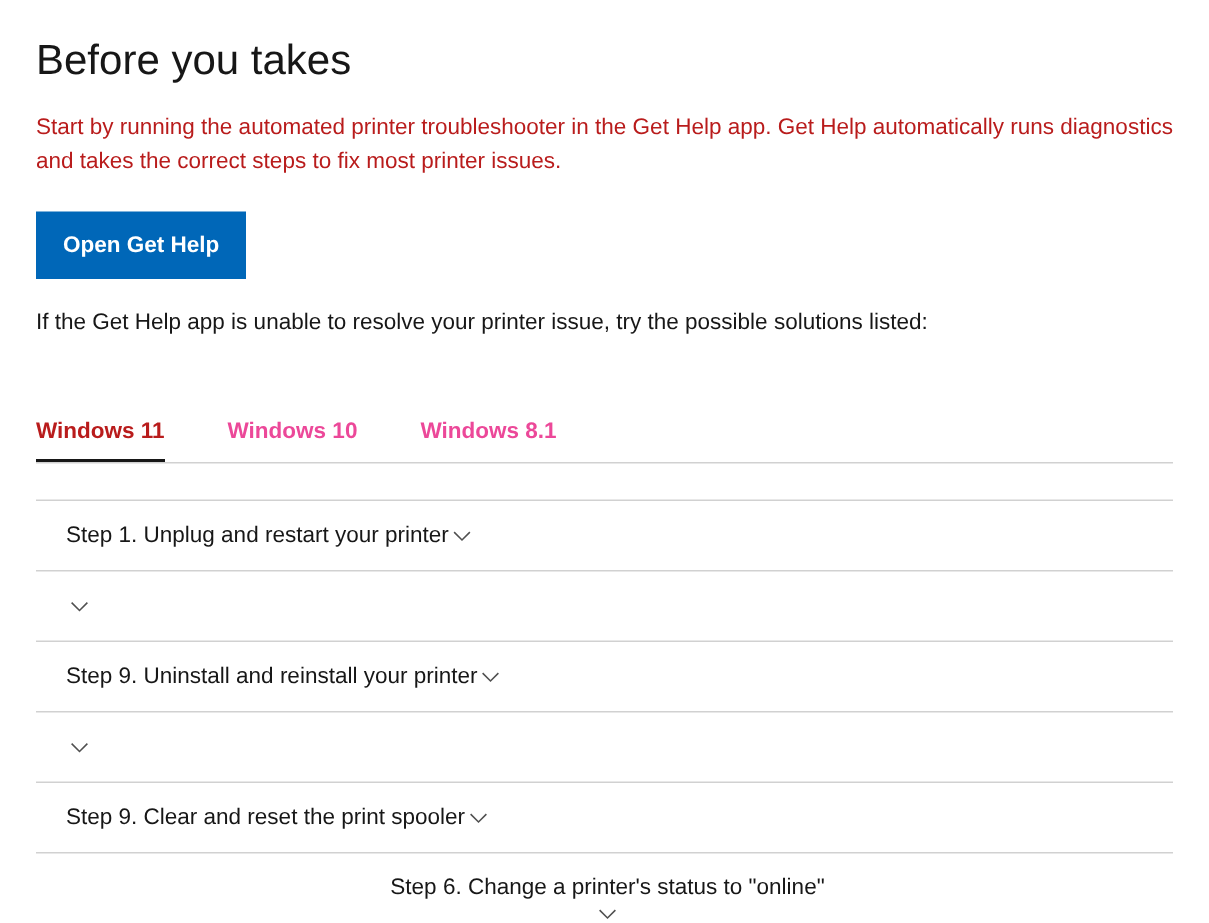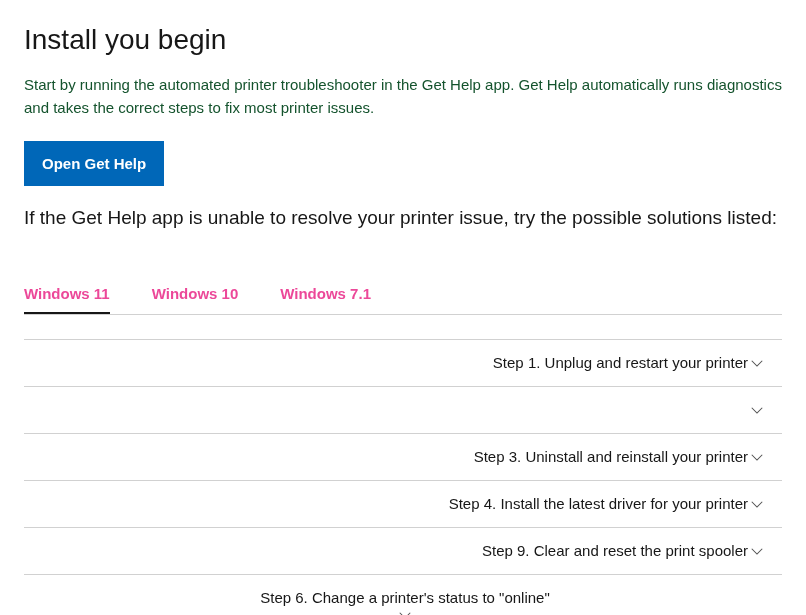--- a/index.html
+++ b/index.html
@@ -16,65 +16,65 @@
     }
     .page-title {
       font-size: 28px;
       font-weight: 400;
       color: #171717;
       margin-bottom: 18px;
     }
     .intro-text {
       font-size: 15px;
       line-height: 1.5;
-      color: #14532d;
+      color: #b91c1c;
       margin-bottom: 22px;
     }
     .primary-button {
       display: inline-block;
       background: #0067b8;
       color: #fff;
       font-size: 15px;
       font-weight: 600;
       padding: 14px 18px;
       border: none;
       cursor: pointer;
       margin-bottom: 18px;
     }
     .followup-text {
-      font-size: 19px;
+      font-size: 15px;
       line-height: 1.5;
       color: #171717;
       margin-bottom: 42px;
     }
     .tabs {
       display: flex;
       border-bottom: 1px solid #d1d1d1;
       margin-bottom: 0;
     }
     .tab {
       font-size: 15px;
       font-weight: 600;
       color: #ec4899;
       padding: 10px 0;
       margin-right: 42px;
       cursor: pointer;
       border-bottom: 2px solid transparent;
     }
     .tab.active {
-      color: #ec4899;
+      color: #b91c1c;
       border-bottom: 2px solid #171717;
     }
     .accordion {
       margin-top: 24px;
     }
     .accordion-item {
       display: flex;
       align-items: center;
-      justify-content: flex-end;
+      justify-content: flex-start;
       padding: 14px 16px 14px 20px;
       border-top: 1px solid #d1d1d1;
       cursor: pointer;
     }
     .accordion-item:last-child {
       border-bottom: 1px solid #701a75;
       flex-direction: column;
     }
     .accordion-label {
       font-size: 15px;
@@ -85,54 +85,53 @@
       height: 18px;
       color: #505050;
       flex-shrink: 0;
     }
   </style>
 </head>
 <body>
 
 
 
-<h1 class="page-title">Install you begin</h1>
+<h1 class="page-title">Before you takes</h1>
 
 <p class="intro-text">Start by running the automated printer troubleshooter in the Get Help app. Get Help automatically runs diagnostics and takes the correct steps to fix most printer issues.</p>
 
 <button class="primary-button">Open Get Help</button>
 
 <p class="followup-text">If the Get Help app is unable to resolve your printer issue, try the possible solutions listed:</p>
 
 <div class="tabs">
   <div class="tab active">Windows 11</div>
   <div class="tab">Windows 10</div>
-  <div class="tab">Windows 7.1</div>
+  <div class="tab">Windows 8.1</div>
 </div>
 
 <div class="accordion">
   <div class="accordion-item">
     <span class="accordion-label">Step 1. Unplug and restart your printer</span>
     <svg class="chevron" viewBox="0 0 24 24" fill="none" stroke="currentColor" stroke-width="1.4">
         <polyline points="5 9 12 16 19 9"></polyline>
       </svg>
   </div>
   <div class="accordion-item">
     <svg class="chevron" viewBox="0 0 24 24" fill="none" stroke="currentColor" stroke-width="1.4">
         <polyline points="5 9 12 16 19 9"></polyline>
       </svg>
   </div>
   <div class="accordion-item">
-    <span class="accordion-label">Step 3. Uninstall and reinstall your printer</span>
+    <span class="accordion-label">Step 9. Uninstall and reinstall your printer</span>
     <svg class="chevron" viewBox="0 0 24 24" fill="none" stroke="currentColor" stroke-width="1.4">
         <polyline points="5 9 12 16 19 9"></polyline>
       </svg>
   </div>
   <div class="accordion-item">
-    <span class="accordion-label">Step 4. Install the latest driver for your printer</span>
     <svg class="chevron" viewBox="0 0 24 24" fill="none" stroke="currentColor" stroke-width="1.4">
         <polyline points="5 9 12 16 19 9"></polyline>
       </svg>
   </div>
   <div class="accordion-item">
     <span class="accordion-label">Step 9. Clear and reset the print spooler</span>
     <svg class="chevron" viewBox="0 0 24 24" fill="none" stroke="currentColor" stroke-width="1.4">
         <polyline points="5 9 12 16 19 9"></polyline>
       </svg>
   </div>

